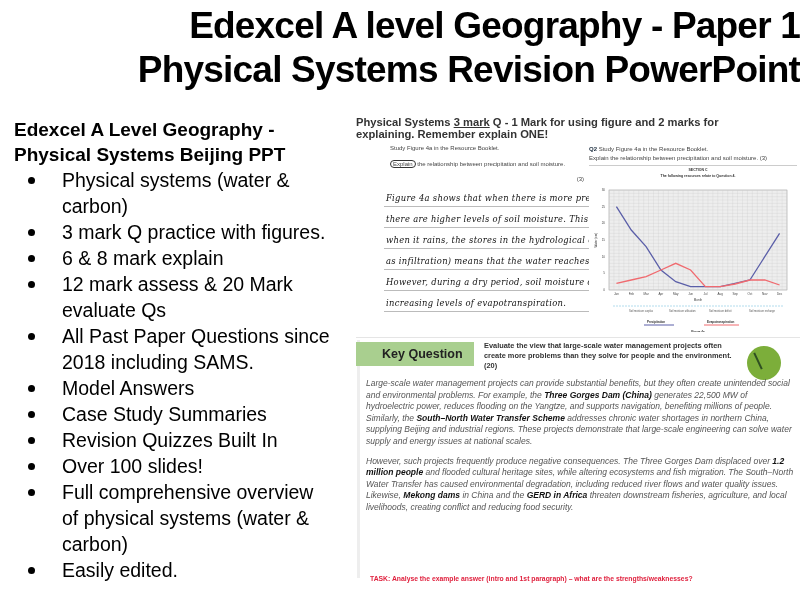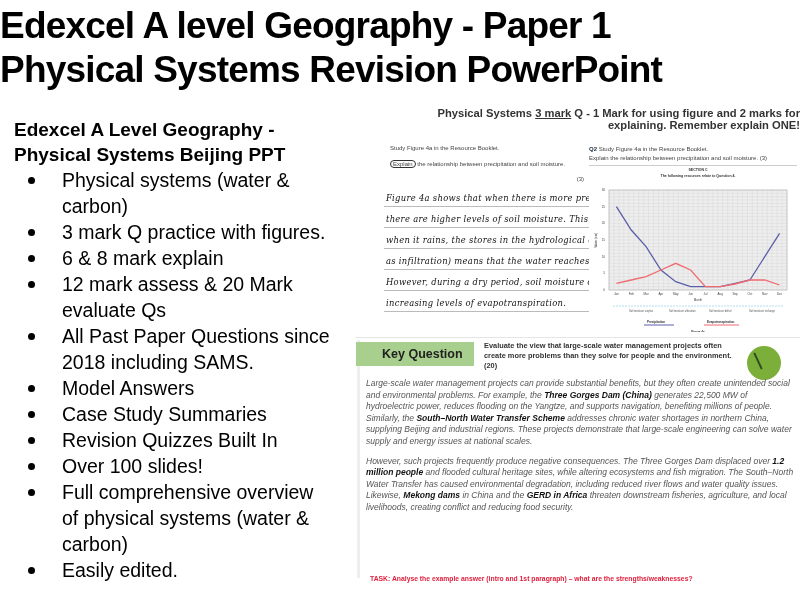--- a/index.html
+++ b/index.html
@@ -1,25 +1,25 @@
 <!DOCTYPE html>
 <html><head>
 <meta charset="utf-8">
 <style>
   *{box-sizing:border-box;margin:0;padding:0}
   html,body{width:800px;height:600px;background:#fff;overflow:hidden}
   body{position:relative;font-family:"Liberation Sans",sans-serif;color:#000}
-  .main-title{position:absolute;left:0;top:4px;width:800px;text-align:left;font-family:"Liberation Sans",sans-serif;font-weight:700;font-size:37px;line-height:44px;letter-spacing:-0.8px}
+  .main-title{position:absolute;left:0;top:4px;width:800px;text-align:right;font-family:"Liberation Sans",sans-serif;font-weight:700;font-size:37px;line-height:44px;letter-spacing:-0.8px}
   .left{position:absolute;left:14px;top:117px;width:345px}
   .left h2{font-size:19px;font-weight:700;line-height:25px}
   .left ul{list-style:none;margin-top:0}
   .left li{position:relative;padding-left:48px;font-size:19.5px;line-height:26px}
   .left li .dot{position:absolute;left:14px;top:10px;width:7px;height:7px;border-radius:50%;background:#000}
   .right{position:absolute;left:356px;top:100px;width:444px;height:490px}
-  .ps-title{position:absolute;left:0;top:7px;width:444px;text-align:right;font-size:11.2px;font-weight:700;line-height:12px;color:#333}
+  .ps-title{position:absolute;left:0;top:16px;width:444px;text-align:left;font-size:11.2px;font-weight:700;line-height:12px;color:#333}
   .ps-title u{text-decoration:underline}
   .hw{position:absolute;left:28px;top:45px;width:210px;height:180px}
   .hw .q1{font-size:6px;color:#444;margin-left:6px}
   .hw .q2{font-size:6px;color:#444;margin-left:6px;margin-top:10px}
   .hw .q2 span{border:1px solid #333;border-radius:6px;padding:0 2px}
   .hw .mk{font-size:6px;color:#444;position:absolute;right:10px;top:31px}
   .hw .line{position:absolute;left:0;width:205px;height:14px;border-bottom:1px solid #bbb;font-family:"DejaVu Serif",serif;font-style:italic;font-size:8.4px;color:#111;white-space:nowrap;overflow:hidden;letter-spacing:0.3px;padding-left:2px}
   .q2box{position:absolute;left:233px;top:46px;width:208px}
   .q2box .t1{font-size:6px;color:#444}
   .q2box .t1 b{color:#234}

